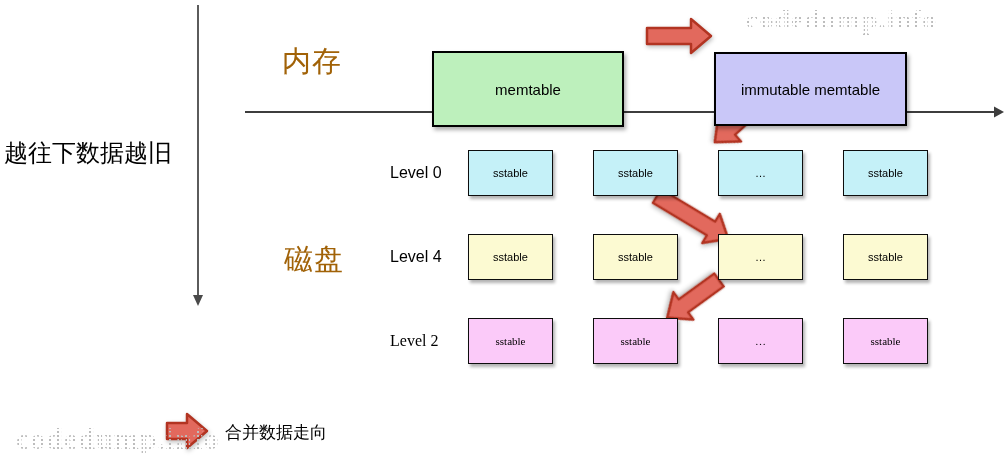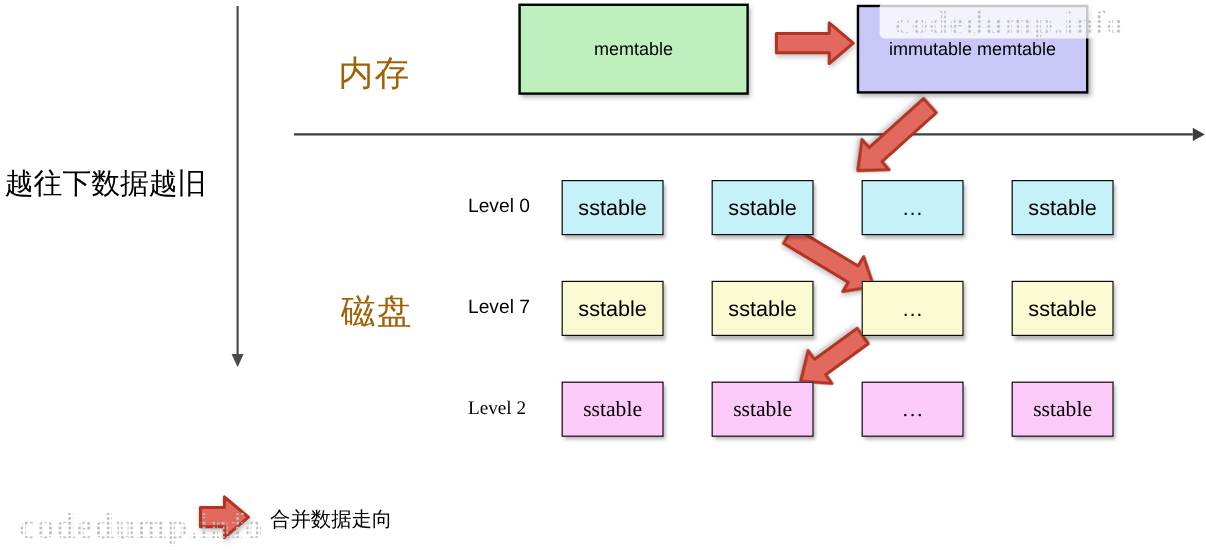--- a/index.html
+++ b/index.html
@@ -12,33 +12,33 @@
     overflow:hidden;
   }
   .abs{position:absolute;}
   .cjk-big{font-size:29px;color:#a16207;letter-spacing:1px;white-space:nowrap;}
   .cjk-mid{font-size:24px;color:#000;white-space:nowrap;}
   .node-box{
     position:absolute;
     border:2px solid #000;
     box-shadow:2px 3px 4px rgba(0,0,0,0.32);
     display:flex;align-items:center;justify-content:center;
-    font-size:15px;color:#000;
+    font-size:15px;color:#000;margin-top:48px;
   }
   .level-row{position:absolute;left:0;width:1005px;height:46px;}
   .level-label{
     position:absolute;left:390px;top:0;height:46px;line-height:46px;
     font-size:16px;color:#000;white-space:nowrap;
   }
   .cell{
     position:absolute;top:0;width:85px;height:46px;
     border:1.5px solid #0d0d0d;
     box-shadow:2px 3px 3px rgba(0,0,0,0.3);
     display:flex;align-items:center;justify-content:center;
-    font-size:18px;color:#000;box-sizing:border-box;
+    font-size:11px;color:#000;box-sizing:border-box;
   }
   #overlay-svg{position:absolute;left:0;top:0;pointer-events:none;}
   .block-arrow{filter:drop-shadow(1px 2px 2px rgba(0,0,0,0.25));}
   .wm-text{
     font-family:Liberation Serif, serif;
     font-weight:bold;
     letter-spacing:1px;
     color:transparent;
     background-image:radial-gradient(circle,#bdbdbd 1.1px,rgba(189,189,189,0) 1.25px);
     background-size:4px 4px;
@@ -108,21 +108,21 @@
 
   <div>
       <div class="level-row" style="top: 150px;">
         <div class="level-label">Level 0</div>
         <div class="cell" style="left: 468px; background: rgb(197, 241, 248);">sstable</div>
         <div class="cell" style="left: 593px; background: rgb(197, 241, 248);">sstable</div>
         <div class="cell" style="left: 718px; background: rgb(197, 241, 248);">…</div>
         <div class="cell" style="left: 843px; background: rgb(197, 241, 248);">sstable</div>
       </div>
       <div class="level-row" style="top: 234px;">
-        <div class="level-label">Level 7</div>
+        <div class="level-label">Level 4</div>
         <div class="cell" style="left: 468px; background: rgb(252, 250, 210);">sstable</div>
         <div class="cell" style="left: 593px; background: rgb(252, 250, 210);">sstable</div>
         <div class="cell" style="left: 718px; background: rgb(252, 250, 210);">…</div>
         <div class="cell" style="left: 843px; background: rgb(252, 250, 210);">sstable</div>
       </div>
       <div class="level-row" style="top: 318px; font-family: Liberation Serif, serif;">
         <div class="level-label">Level 2</div>
         <div class="cell" style="left: 468px; background: rgb(251, 202, 249);">sstable</div>
         <div class="cell" style="left: 593px; background: rgb(251, 202, 249);">sstable</div>
         <div class="cell" style="left: 718px; background: rgb(251, 202, 249);">…</div>

